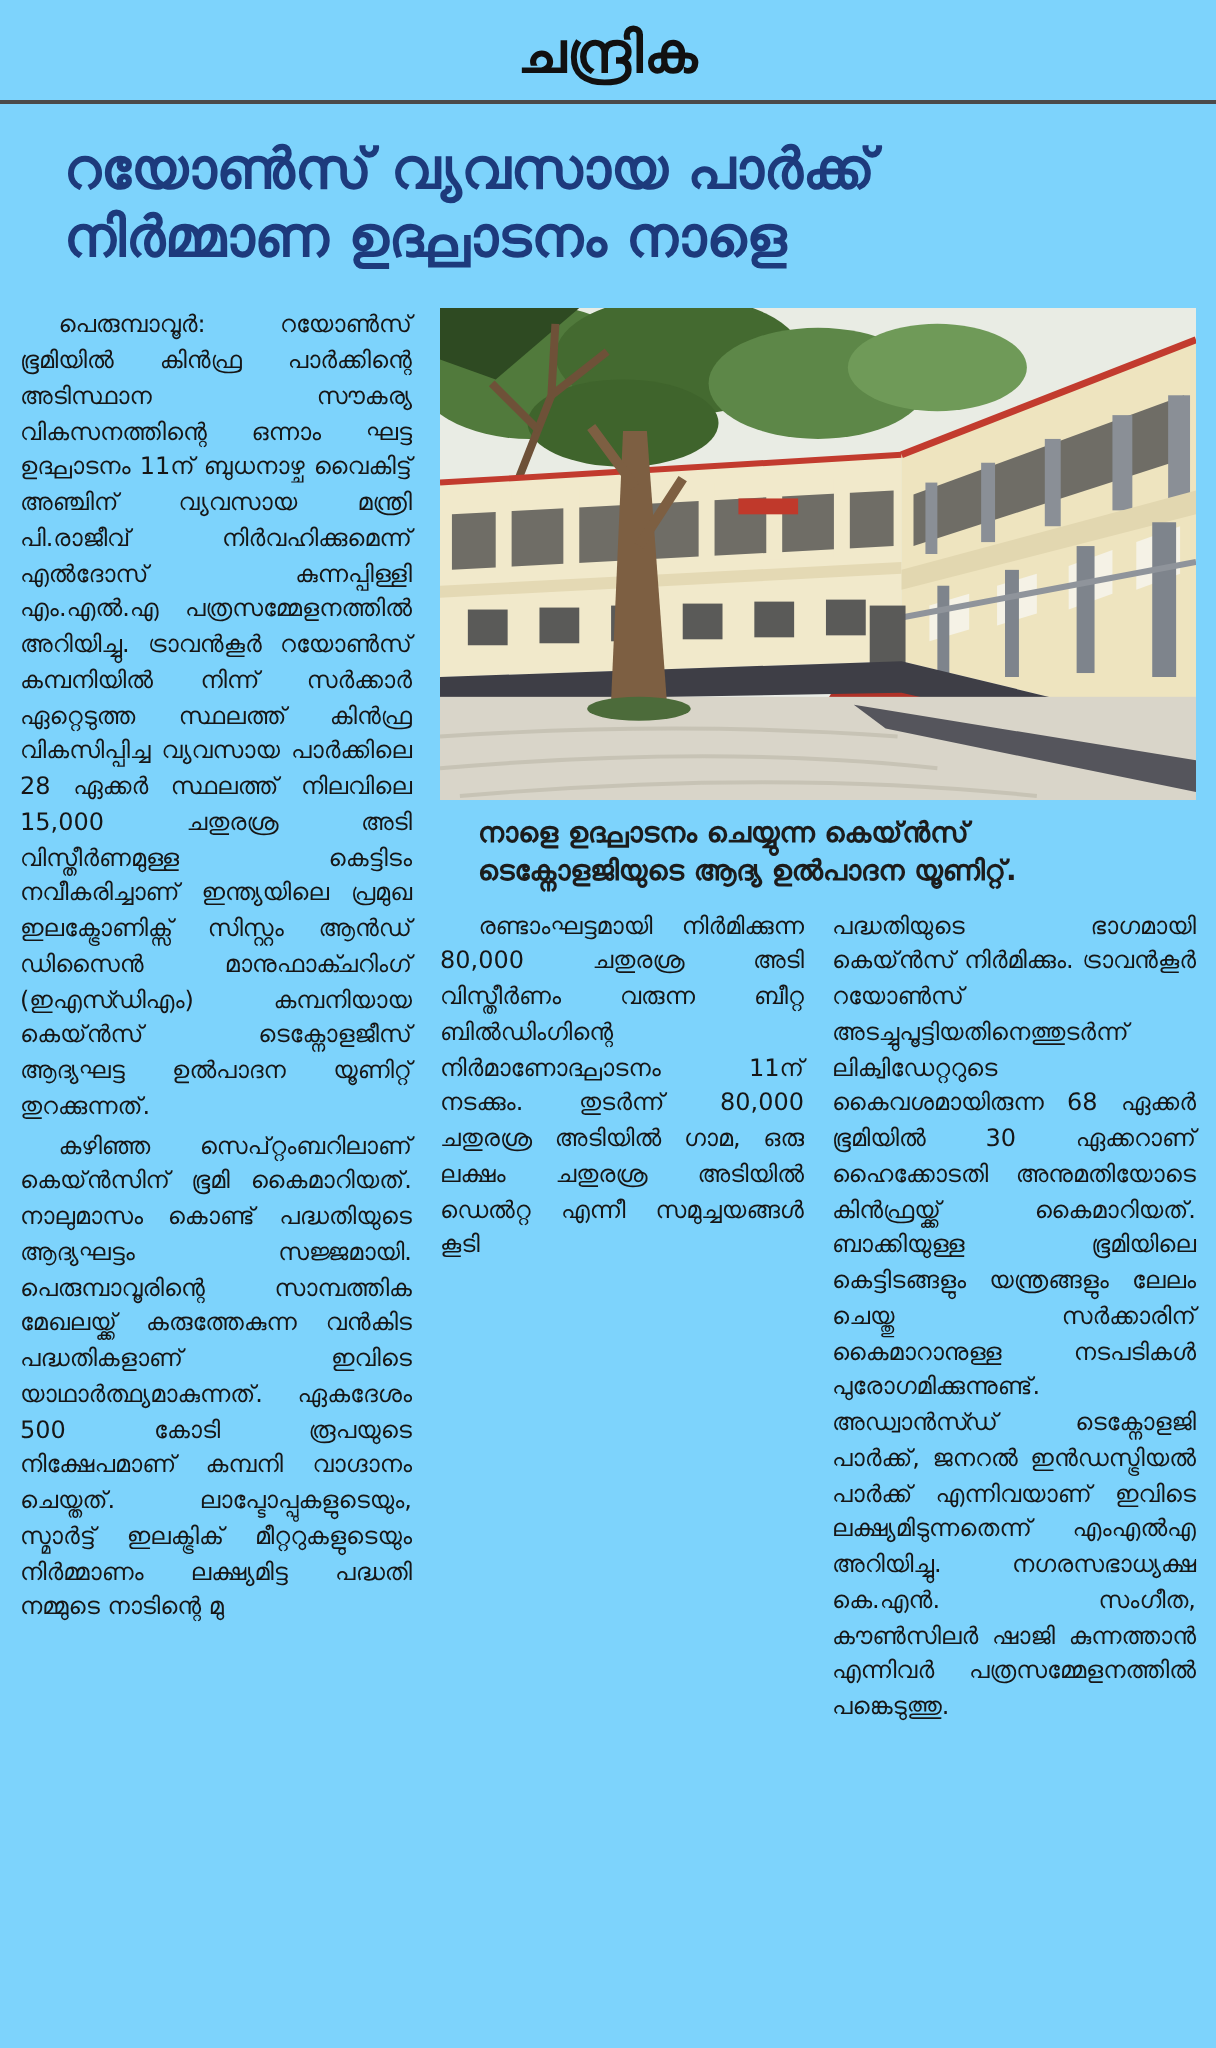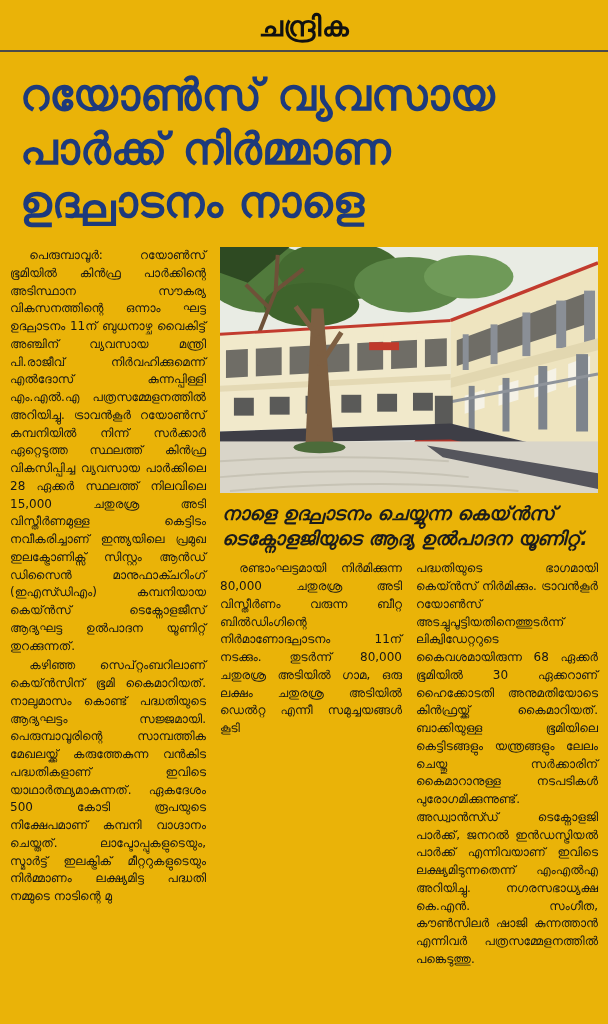--- a/index.html
+++ b/index.html
@@ -1,42 +1,42 @@
 <!DOCTYPE html>
 <html lang="ml"><head>
 <meta charset="utf-8">
 <style>
   * { box-sizing: border-box; margin: 0; padding: 0; }
   html, body { background: #ffffff; }
   body { font-family: "DejaVu Sans", "Liberation Sans", sans-serif; }
   .page {
-    width: 608px; height: 1024px; margin: 0 auto; background: #eab308;
+    width: 608px; height: 1024px; margin: 0 auto; background: #7dd3fc;
     overflow: hidden; display: flex; flex-direction: column;
   }
   
   .masthead {
     text-align: center; padding: 10px 0 6px;
     border-bottom: 2px solid #4a4a4a;
   }
   .masthead-title { font-size: 28px; font-weight: bold; color: #111; letter-spacing: 0.5px; }
   
   .headline {
-    padding: 16px 20px 8px;
-    font-size: 44px; font-weight: 800; line-height: 1.22;
+    padding: 16px 32px 8px;
+    font-size: 28px; font-weight: 800; line-height: 1.22;
     color: #1d3a7c;
   }
   
   .article-body { display: flex; gap: 14px; padding: 10px 10px 0; flex: 1; }
   .col-left { width: 196px; flex: none; }
   .right-area { flex: 1; display: flex; flex-direction: column; min-width: 0; }
   .photo-frame { height: 246px; overflow: hidden; background: #e9ece6; }
   .photo-frame svg { display: block; width: 100%; height: 100%; }
   .photo-caption {
-    font-style: italic; font-weight: bold; font-size: 19px; line-height: 1.3;
-    color: #1c1c1c; margin: 8px 2px 10px;
+    font-weight: bold; font-size: 14px; line-height: 1.3;
+    color: #1c1c1c; margin: 8px 19px 10px;
   }
   .text-cols { display: flex; gap: 14px; flex: 1; }
   .text-col { flex: 1; min-width: 0; }
   .article-body p {
     text-align: justify; font-size: 12px; line-height: 1.48; color: #161616;
     margin: 0 0 2px;
   }
   .article-body p.indent { text-indent: 1.6em; }
 </style>
 </head>

